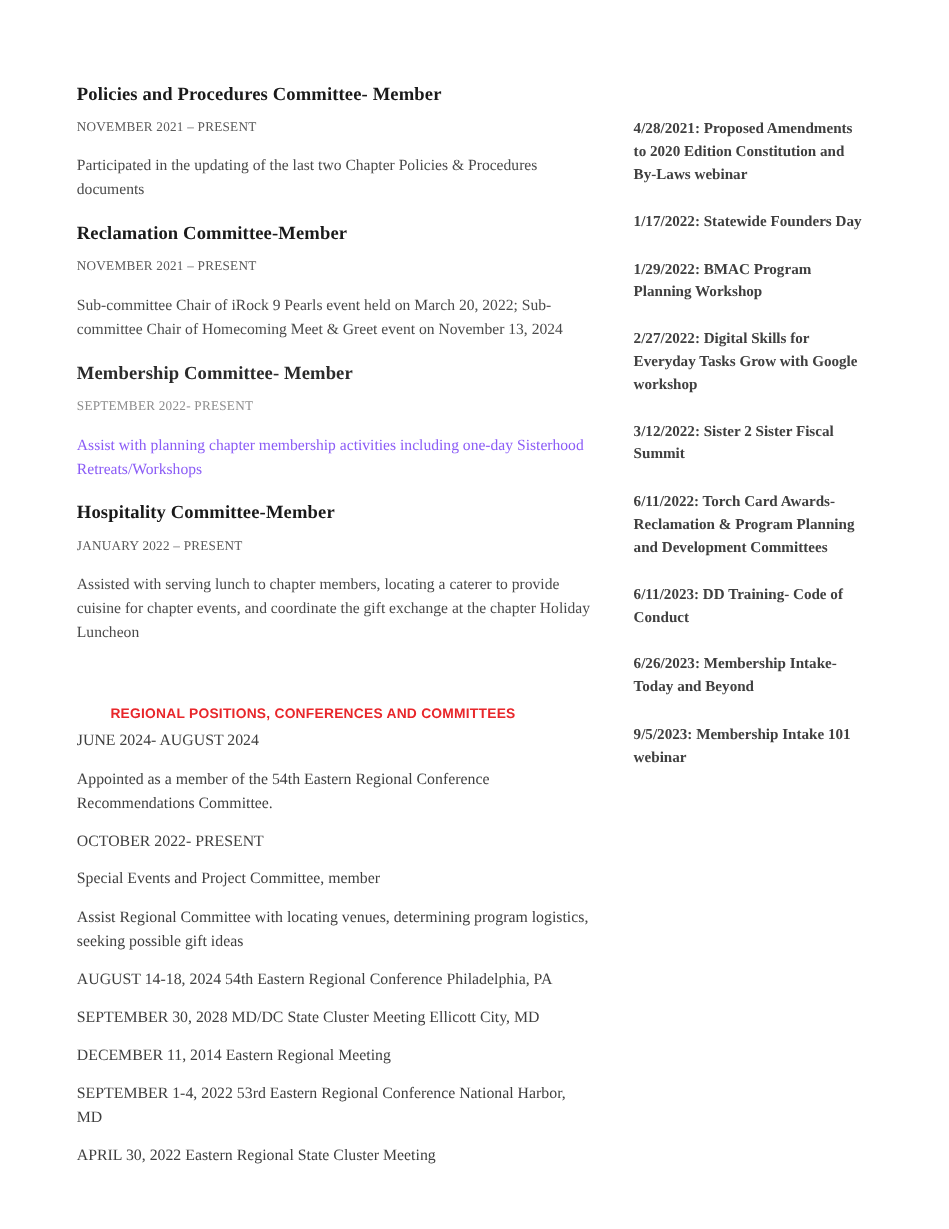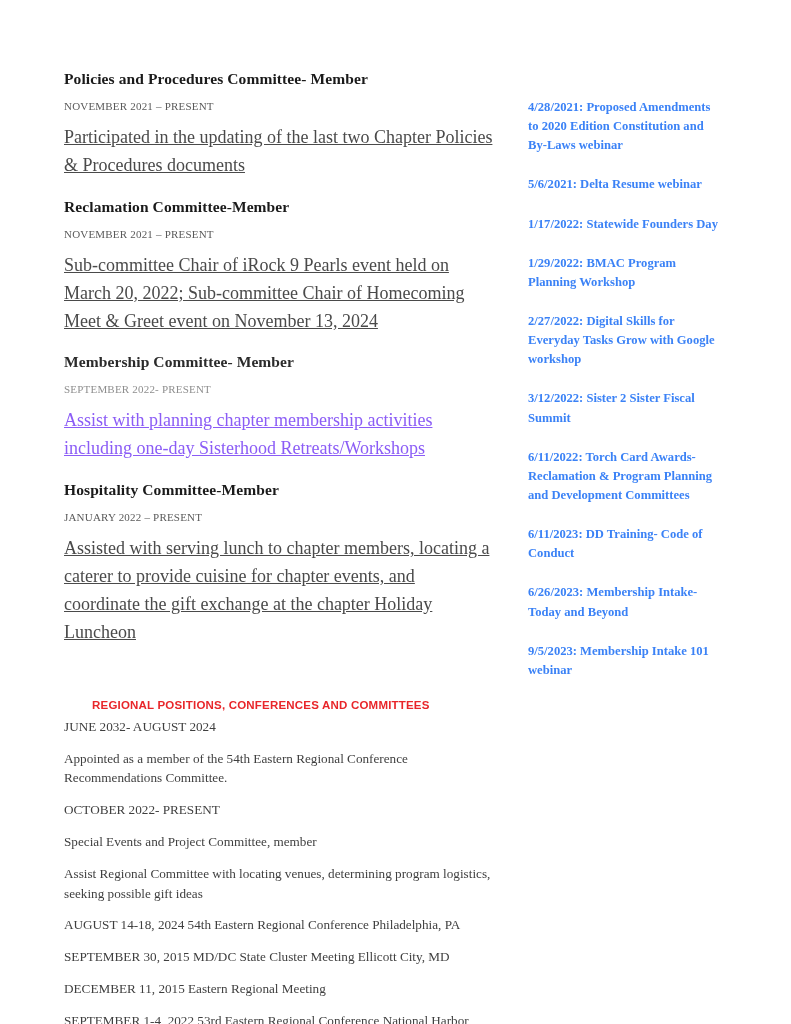--- a/index.html
+++ b/index.html
@@ -41,25 +41,24 @@
     margin: 0 0 12px 0;
     letter-spacing: 0.1px;
   }
   .date-line {
     font-size: 11px;
     color: #5a5a5a;
     margin: 0 0 12px 0;
     letter-spacing: 0.2px;
   }
   .body-text {
-    font-size: 18px;
+    font-size: 13px;
     color: #4a4a4a;
     line-height: 1.55;
-    margin: 0 0 18px 0;
-    text-decoration: underline;
+    margin: 16px 0 18px 0;
   }
   .block {
     margin-bottom: 4px;
   }
   .faded h2.section-heading { color: #2b2b2b; }
   .faded .date-line { color: #8e8e8e; }
   .faded .body-text { color: #8b5cf6; }
   .regional-title {
     font-family: "Liberation Sans", sans-serif;
     font-size: 11.5px;
@@ -85,21 +84,21 @@
   }
   .right-list {
     margin: 0;
     padding: 0;
     list-style: none;
   }
   .right-list li {
     font-family: "Liberation Serif", serif;
     font-size: 12.6px;
     font-weight: bold;
-    color: #3b82f6;
+    color: #404040;
     line-height: 1.52;
     margin: 0 0 20px 0;
   }
   .spacer-lg { height: 34px; }
 </style>
 </head>
 <body>
 
 <div class="page">
 
@@ -127,39 +126,38 @@
       <h2 class="section-heading">Hospitality Committee-Member</h2>
       <p class="date-line">JANUARY 2022 – PRESENT</p>
       <p class="body-text">Assisted with serving lunch to chapter members, locating a caterer to provide cuisine for chapter events, and coordinate the gift exchange at the chapter Holiday Luncheon</p>
     </div>
 
     <div class="spacer-lg"></div>
 
     <div class="block">
       <p class="regional-title">REGIONAL POSITIONS, CONFERENCES AND COMMITTEES</p>
       <ul class="regional-list">
-        <li>JUNE 2032- AUGUST 2024</li>
+        <li>JUNE 2024- AUGUST 2024</li>
         <li class="sub">Appointed as a member of the 54th Eastern  Regional Conference Recommendations Committee.</li>
         <li>OCTOBER 2022- PRESENT</li>
         <li class="sub">Special Events and Project Committee, member</li>
         <li class="sub">Assist Regional Committee with locating  venues, determining program logistics,  seeking possible gift ideas</li>
         <li>AUGUST 14-18, 2024 54th Eastern Regional Conference Philadelphia, PA</li>
-        <li>SEPTEMBER 30, 2015 MD/DC State Cluster Meeting  Ellicott City, MD</li>
-        <li>DECEMBER 11, 2015 Eastern Regional Meeting</li>
+        <li>SEPTEMBER 30, 2028 MD/DC State Cluster Meeting  Ellicott City, MD</li>
+        <li>DECEMBER 11, 2014 Eastern Regional Meeting</li>
         <li>SEPTEMBER 1-4, 2022   53rd  Eastern Regional Conference  National Harbor, MD</li>
         <li>APRIL 30, 2022 Eastern Regional State Cluster Meeting</li>
       </ul>
     </div>
 
   </div>
 
   <div class="right-col">
     <ul class="right-list">
       <li>4/28/2021:  Proposed Amendments to 2020 Edition Constitution and By-Laws webinar</li>
-      <li>5/6/2021: Delta Resume webinar</li>
       <li>1/17/2022: Statewide Founders Day</li>
       <li>1/29/2022:  BMAC Program Planning Workshop</li>
       <li>2/27/2022: Digital Skills for Everyday Tasks Grow with Google workshop</li>
       <li>3/12/2022: Sister 2 Sister Fiscal Summit</li>
       <li>6/11/2022: Torch Card Awards- Reclamation &amp; Program Planning and Development Committees</li>
       <li>6/11/2023: DD Training- Code of Conduct</li>
       <li>6/26/2023: Membership Intake- Today and Beyond</li>
       <li>9/5/2023: Membership Intake 101 webinar</li>
     </ul>
   </div>

